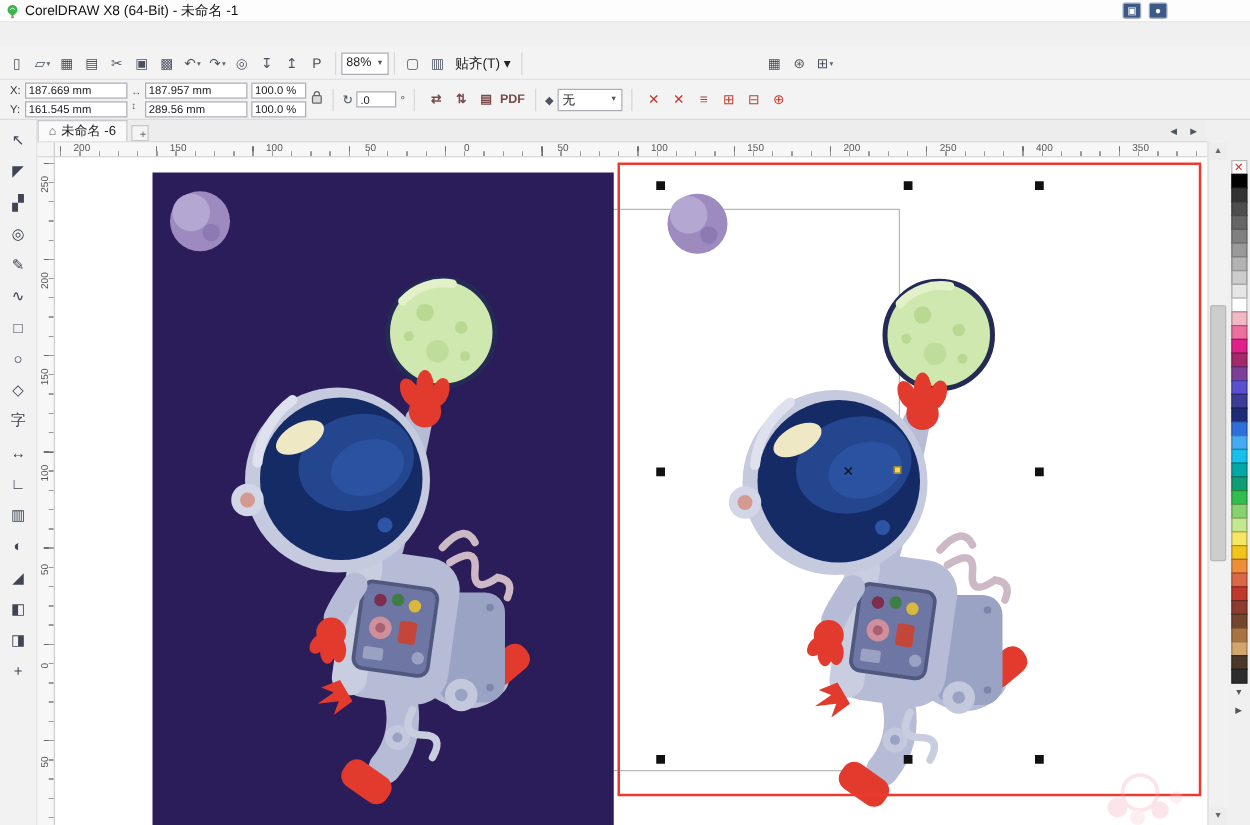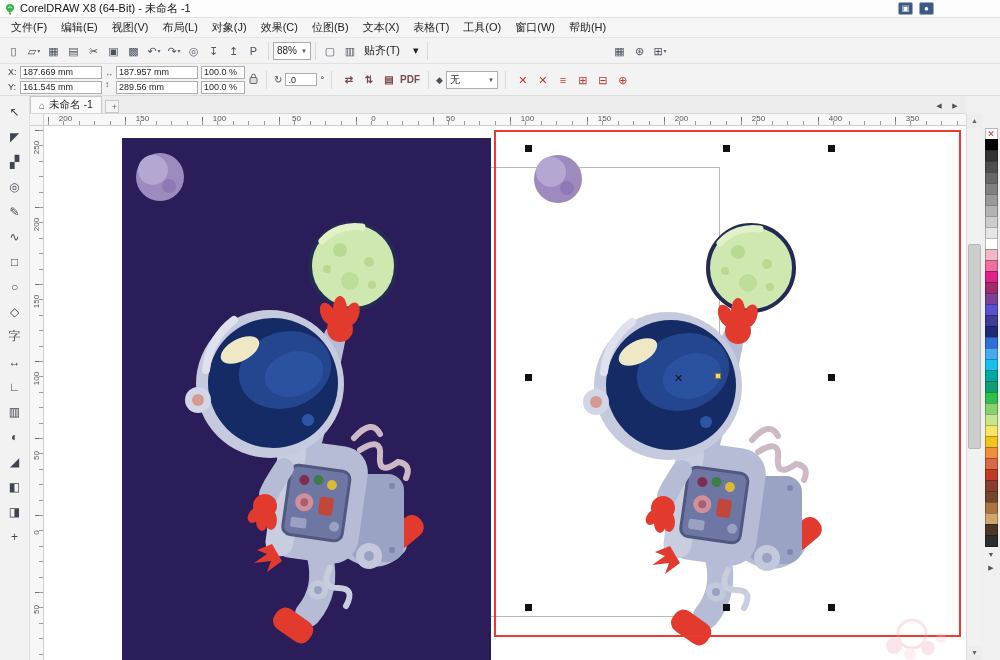--- a/index.html
+++ b/index.html
@@ -24,21 +24,21 @@
   .toolbar1{position:absolute;left:0;top:38px;width:1000px;height:26px;background:#f3f3f3;
             display:flex;align-items:center;padding-left:4px;border-bottom:1px solid #e2e2e2;}
   .tb-btn{display:inline-flex;align-items:center;justify-content:center;height:20px;min-width:20px;
           border:0;background:transparent;padding:0 1px;margin:0;cursor:default;}
   .tb-btn .glyph{font-size:11px;color:#4a5260;line-height:20px;}
   .tb-btn .caret{font-size:6px;color:#666;margin-left:1px;}
   .sep{width:1px;height:18px;background:#d8d8d8;margin:0 4px;flex:0 0 auto;}
   .combo{display:inline-flex;align-items:center;height:18px;background:#fff;border:1px solid #abadb3;
          padding:0 3px;font-size:10px;gap:4px;}
   .combo .caret{font-size:6px;color:#555;}
-  .snapbtn{display:inline-flex;align-items:center;height:18px;font-size:11px;padding:0 4px;gap:13px;}
+  .snapbtn{display:inline-flex;align-items:center;height:18px;font-size:11px;padding:0 4px;gap:3px;}
   .push{flex:1;}
 
   
   .propbar{position:absolute;left:0;top:64px;width:1000px;height:32px;background:#f3f3f3;
            display:flex;align-items:center;padding-left:8px;border-bottom:1px solid #dcdcdc;gap:3px;}
   .pair{display:flex;flex-direction:column;gap:2px;}
   .coordrow{display:flex;align-items:center;gap:2px;}
   .coordrow .lbl{font-size:9px;width:10px;color:#333;}
   .propbar input{width:82px;height:13px;font-size:9px;font-family:"Liberation Sans",sans-serif;
                  border:1px solid #abadb3;padding:0 2px;background:#fff;color:#222;}
@@ -223,46 +223,20 @@
     </svg>
     <span class="title">CorelDRAW X8 (64-Bit) - 未命名 -1</span>
     <div class="tb-util">
 
         <span class="util-btn">▣</span>
 
         <span class="util-btn">●</span>
       </div>
   </div>
 
-  <div class="menubar">
-
-      <span class="menu-item">文件(F)</span>
-
-      <span class="menu-item">编辑(E)</span>
-
-      <span class="menu-item">视图(V)</span>
-
-      <span class="menu-item">布局(L)</span>
-
-      <span class="menu-item">对象(J)</span>
-
-      <span class="menu-item">效果(C)</span>
-
-      <span class="menu-item">位图(B)</span>
-
-      <span class="menu-item">文本(X)</span>
-
-      <span class="menu-item">表格(T)</span>
-
-      <span class="menu-item">工具(O)</span>
-
-      <span class="menu-item">窗口(W)</span>
-
-      <span class="menu-item">帮助(H)</span>
-    </div>
 
   <div class="toolbar1">
     <span style="display:inline-flex;align-items:center;">
 
         <button class="tb-btn">
           <span class="glyph">▯</span>
           <span class="caret"></span>
         </button>
 
         <button class="tb-btn">
@@ -524,21 +498,21 @@
       </button>
 
       <button class="tool-btn">
         <span>+</span>
       </button>
     </div>
 
   <div class="tabbar">
     <div class="doctab">
       <span class="home">⌂</span>
-      <span>未命名 -1</span>
+      <span>未命名 -6</span>
     </div>
     <button class="newtab-btn">+</button>
     <span class="tabnav">
 
         <button class="tb-btn">
           <span class="glyph">◀</span>
         </button>
 
         <button class="tb-btn">
           <span class="glyph">▶</span>

